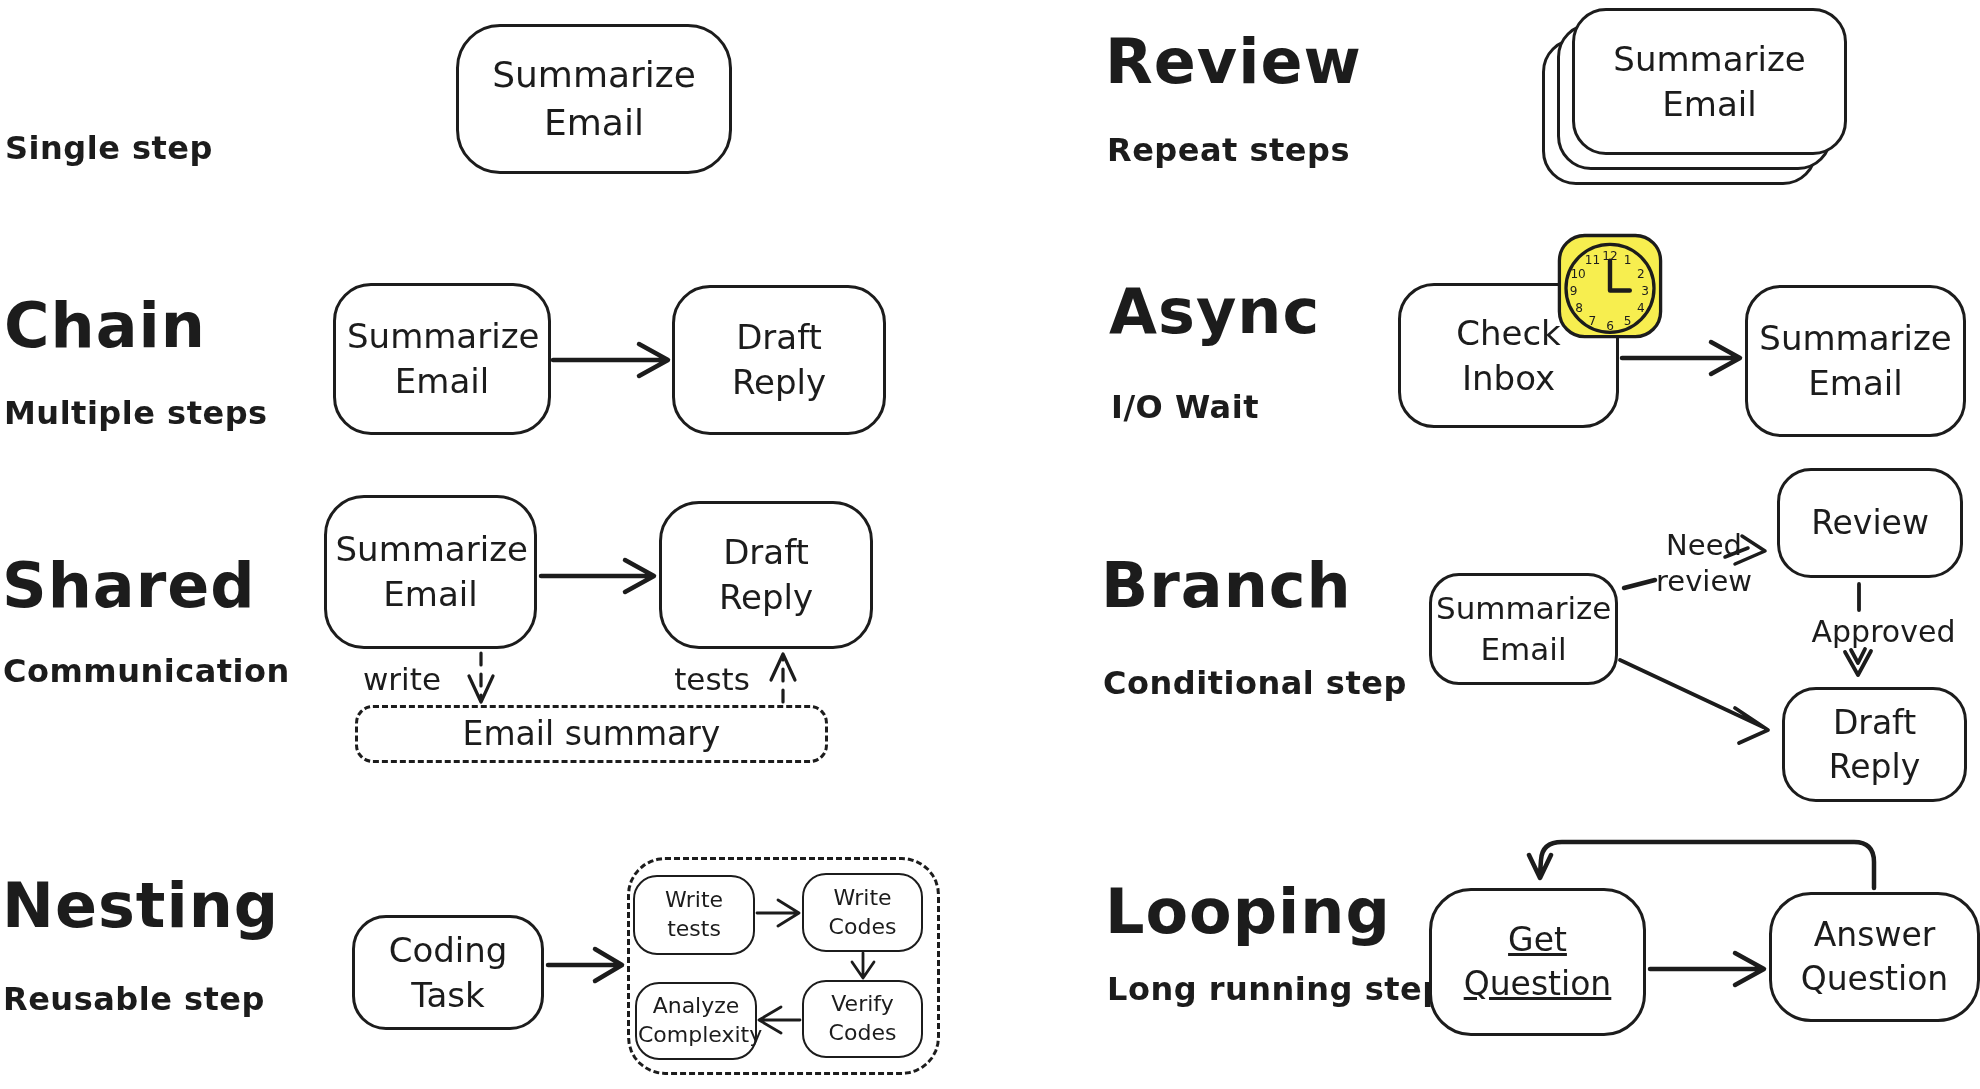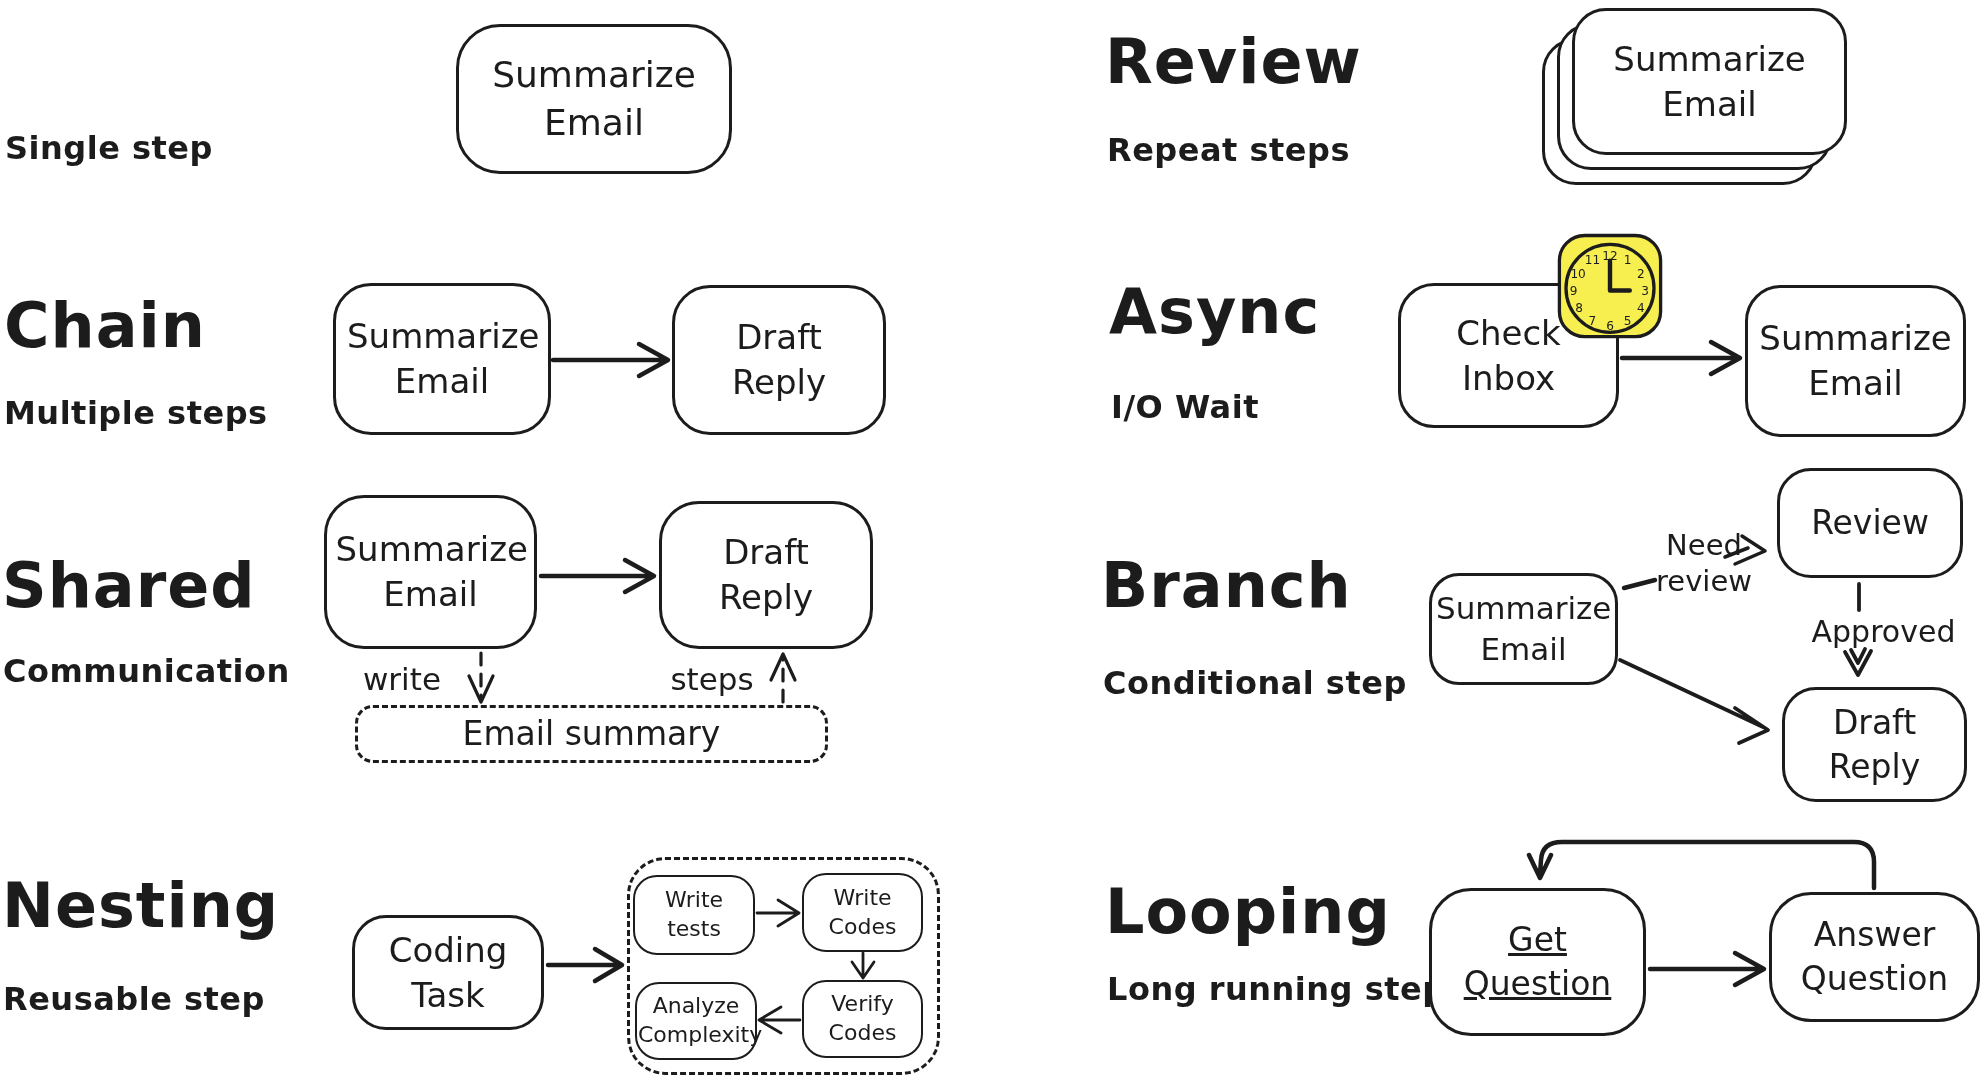--- a/index.html
+++ b/index.html
@@ -76,21 +76,21 @@
 
   <div class="title" style="left:2px;top:552px">Shared</div>
   <div class="subtitle" style="left:3px;top:654px">Communication</div>
   <div class="sbox" style="left:324px;top:495px;width:213px;height:154px;border-radius:40px;">
     <span class="lbl" style="max-width:190px;">Summarize Email</span>
   </div>
   <div class="sbox" style="left:659px;top:501px;width:214px;height:148px;border-radius:40px;">
     <span class="lbl" style="max-width:130px;">Draft Reply</span>
   </div>
   <div class="floatlbl" style="left:352px;top:660px;width:100px;font-size:31px;">write</div>
-  <div class="floatlbl" style="left:662px;top:660px;width:100px;font-size:31px;">steps</div>
+  <div class="floatlbl" style="left:662px;top:660px;width:100px;font-size:31px;">tests</div>
   <div class="sbox dashed" style="left:355px;top:705px;width:473px;height:58px;border-radius:18px;border-width:3px;">
     <span class="lbl" style="font-size:33px;text-align:right;">Email summary</span>
   </div>
 
   <div class="title" style="left:2px;top:872px">Nesting</div>
   <div class="subtitle" style="left:3px;top:982px">Reusable step</div>
   <div class="sbox" style="left:352px;top:915px;width:192px;height:115px;border-radius:34px;">
     <span class="lbl" style="max-width:130px;">Coding Task</span>
   </div>
   <div class="sbox dashed" style="left:627px;top:857px;width:313px;height:218px;border-radius:38px;border-width:3px;background:transparent;"></div>

